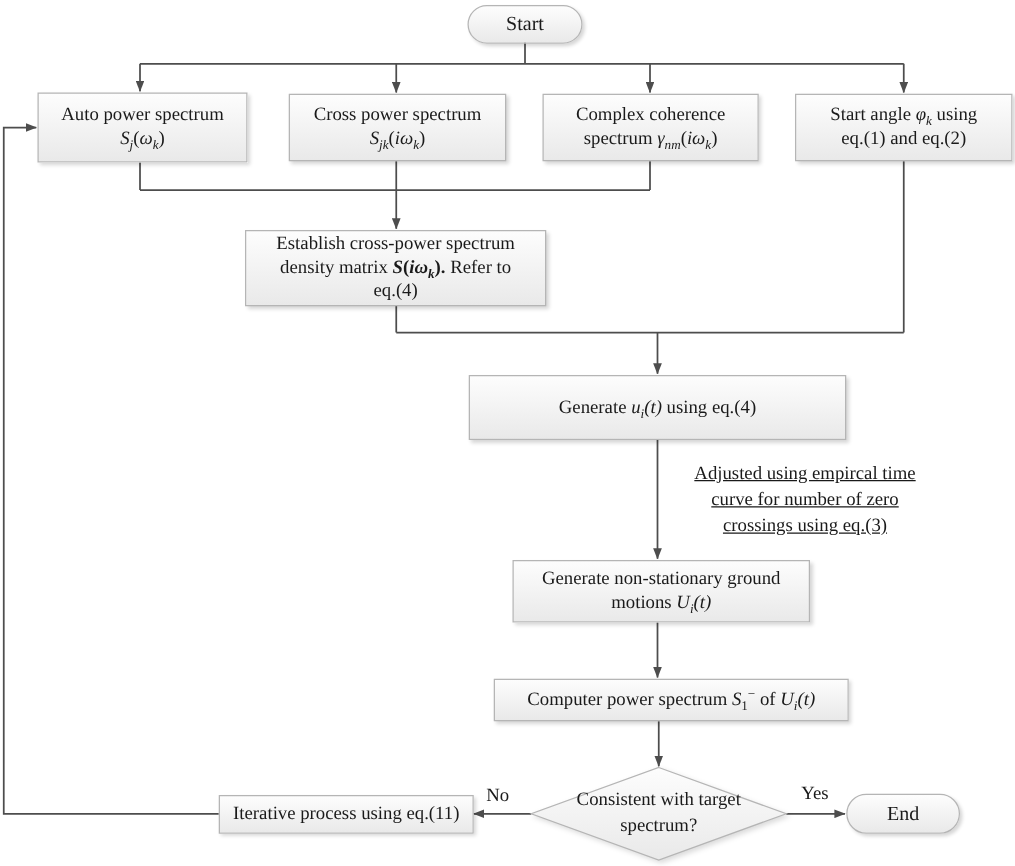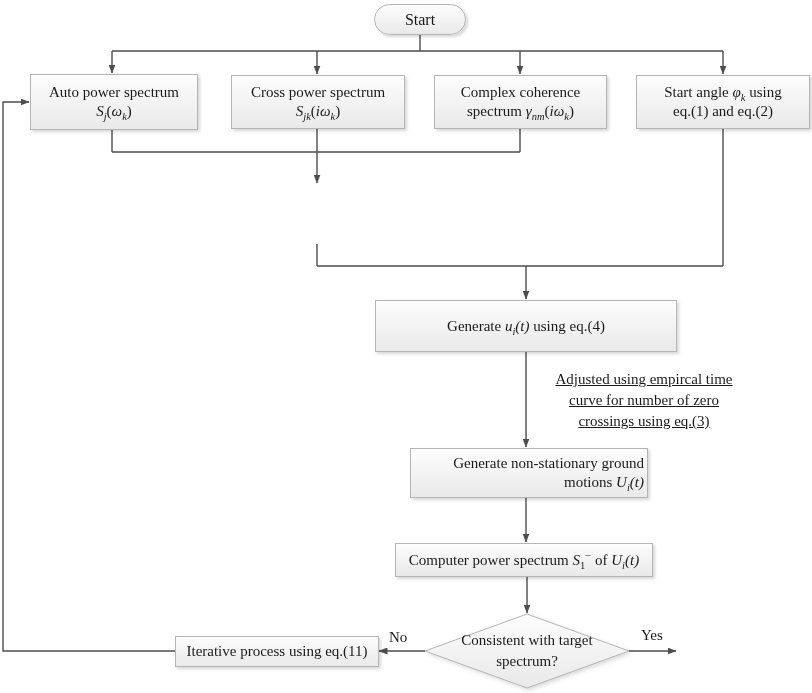--- a/index.html
+++ b/index.html
@@ -26,22 +26,22 @@
   .tline { display:block; }
   
   .n-start      { left:374px; top:4px;   width:92px;  height:31px; }
   .n-auto       { left:30px;  top:74px;  width:168px; height:56px; }
   .n-cross      { left:231px; top:75px;  width:174px; height:54px; }
   .n-coherence  { left:434px; top:75px;  width:173px; height:54px; }
   .n-phase      { left:636px; top:75px;  width:174px; height:54px; }
   .n-establish  { left:196px; top:184px; width:241px; height:61px; }
   .n-genu       { left:375px; top:300px; width:302px; height:52px; }
   .n-annotation { left:545px; top:369px; width:198px; line-height:21px;text-decoration:underline; }
-  .n-nonstat    { left:410px; top:448px; width:238px; height:50px;align-items:flex-end; }
-  .n-compute    { left:395px; top:543px; width:258px; height:34px; }
+  .n-nonstat    { left:410px; top:448px; width:238px; height:50px; }
+  .n-compute    { left:395px; top:543px; width:284px; height:34px; }
   .n-decision   { left:427px; top:616px; width:200px; height:70px; line-height:21px; }
   .n-iterative  { left:175px; top:636px; width:204px; height:31px; }
   .n-end        { left:677px; top:635px; width:91px;  height:32px; }
   .n-no         { left:386px; top:628px; }
   .n-yes        { left:638px; top:626px; }
 </style>
 </head>
 <body>
 
 <div id="canvas">
@@ -96,20 +96,25 @@
   <div class="node n-coherence">
       <div class="tline"><span>Complex coherence</span></div>
       <div class="tline"><span>spectrum </span><span class="it">γ</span><sub class="it">nm</sub><span>(</span><span class="it">iω</span><sub class="it">k</sub><span>)</span></div>
     </div>
 
   <div class="node n-phase">
       <div class="tline"><span>Start angle </span><span class="it">φ</span><sub class="it">k</sub><span> using</span></div>
       <div class="tline"><span>eq.(1) and eq.(2)</span></div>
     </div>
 
+  <div class="node n-establish">
+      <div class="tline"><span>Establish cross-power spectrum</span></div>
+      <div class="tline"><span>density matrix </span><span class="it bd">S</span><span class="bd">(</span><span class="it bd">iω</span><sub class="it bd">k</sub><span class="bd">).</span><span> Refer to</span></div>
+      <div class="tline"><span>eq.(4)</span></div>
+    </div>
 
   <div class="node nowrap n-genu">
       <div class="tline"><span>Generate </span><span class="it">u</span><sub class="it">i</sub><span class="it">(t)</span><span> using eq.(4)</span></div>
     </div>
 
   <div class="node plain n-annotation">
       <div class="tline"><span>Adjusted using empircal time</span></div>
       <div class="tline"><span>curve for number of zero</span></div>
       <div class="tline"><span>crossings using eq.(3)</span></div>
     </div>
@@ -125,18 +130,21 @@
 
   <div class="node plain n-decision">
       <div class="tline"><span>Consistent with target</span></div>
       <div class="tline"><span>spectrum?</span></div>
     </div>
 
   <div class="node nowrap n-iterative">
       <div class="tline"><span>Iterative process using eq.(11)</span></div>
     </div>
 
+  <div class="node stadium n-end">
+      <div class="tline"><span>End</span></div>
+    </div>
 
   <div class="node plain n-no">No</div>
 
   <div class="node plain n-yes">Yes</div>
 
 </div>
 
 </body></html>

